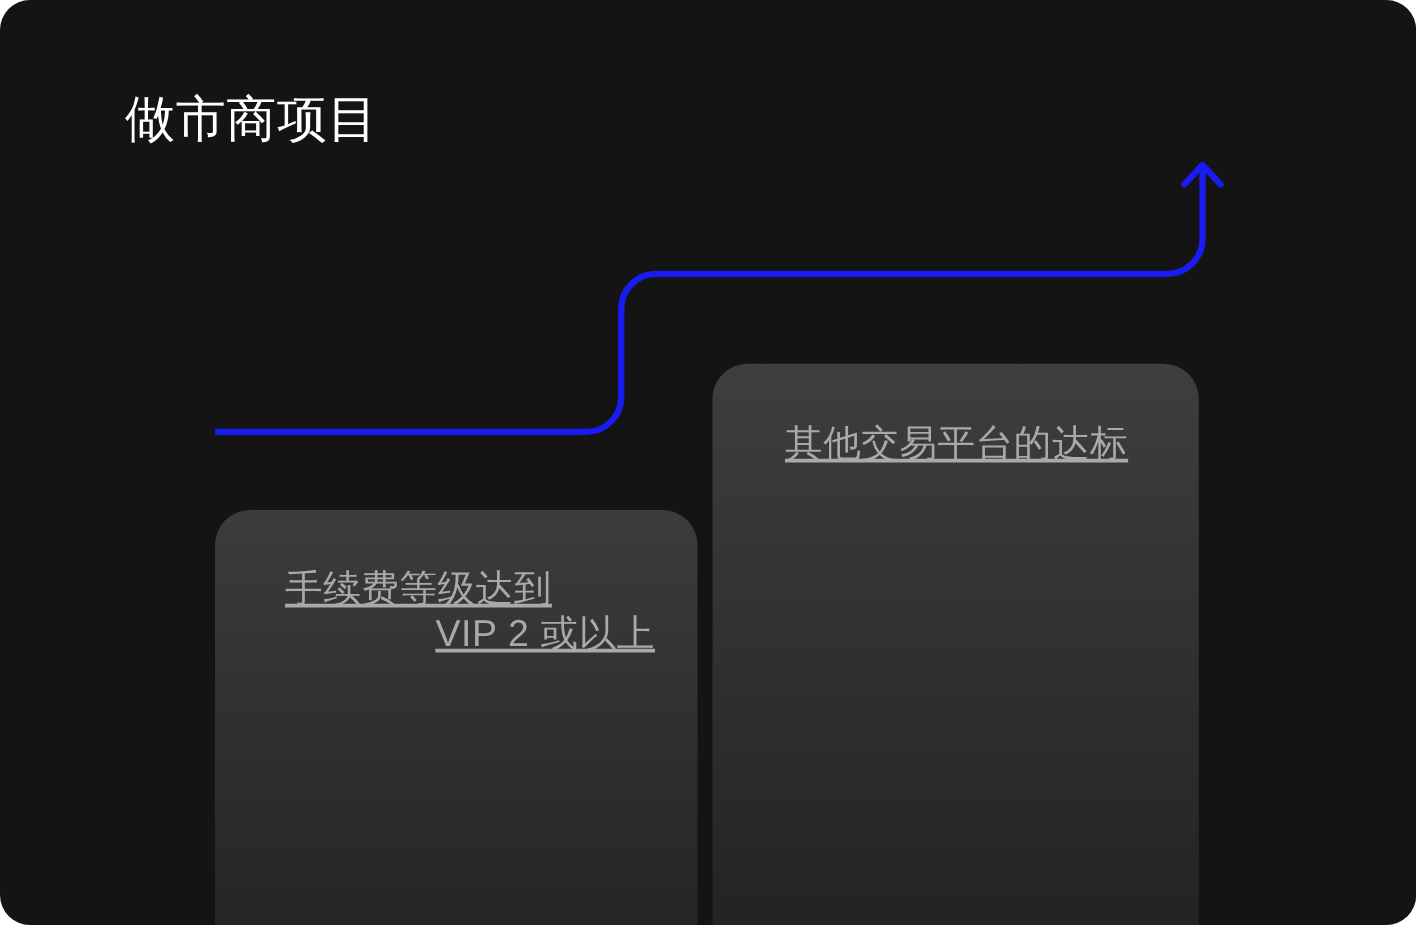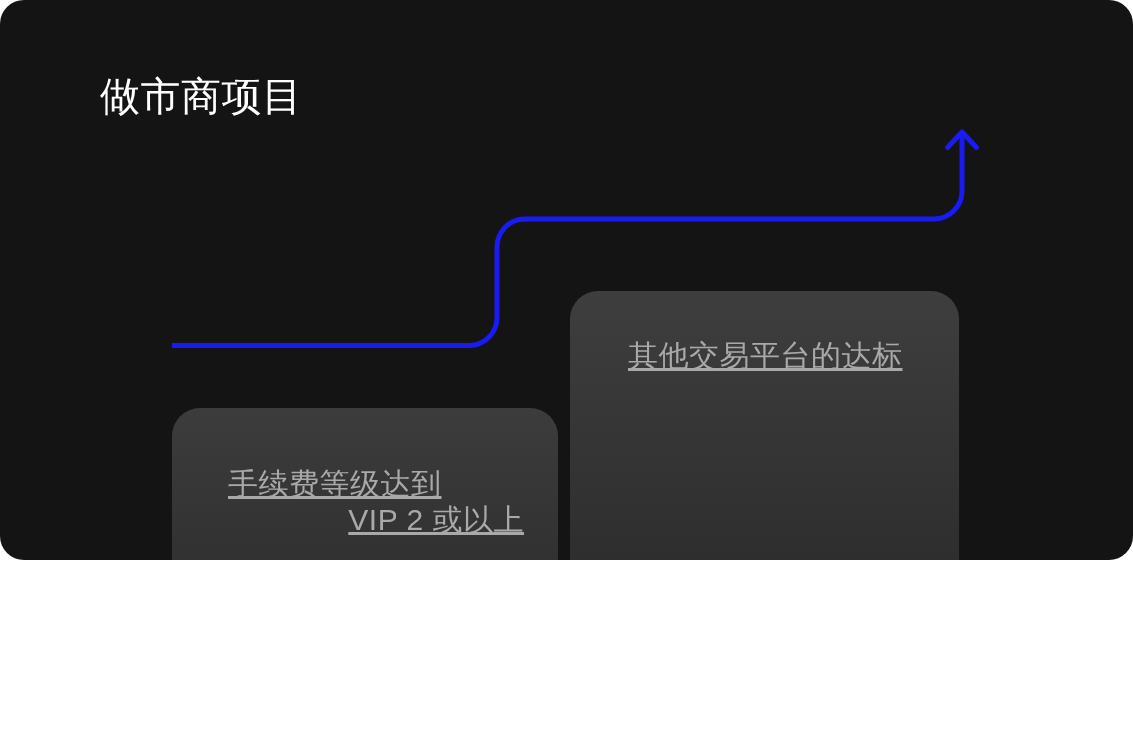--- a/index.html
+++ b/index.html
@@ -4,21 +4,21 @@
 <style>
   html, body {
     margin: 0;
     padding: 0;
     background: #ffffff;
     font-family: "Liberation Sans", "DejaVu Sans", sans-serif;
   }
   .stage {
     position: relative;
     width: 1133px;
-    height: 560px;
+    height: 740px;
   }
   .panel {
     position: absolute;
     inset: 0;
     background: #141414;
     border-radius: 24px;
     overflow: hidden;
   }
   .page-title {
     position: absolute;
@@ -58,21 +58,21 @@
     background: linear-gradient(180deg, #3e3e3e 0%, #222222 95%);
   }
   .card-text {
     font-size: 30px;
     line-height: 36px;
     font-weight: 400;
     letter-spacing: 0.5px;
     color: #a9a9a9;
     text-decoration: underline;
   }
-  .card--left .card-text  { margin: 58px 34px 0 56px; }
+  .card--left .card-text  { margin: 46px 34px 0 56px; }
   .card--right .card-text { margin: 47px 34px 0 58px; }
   .card-line { white-space: nowrap; }
   .card-line--indent { text-indent: 8px; text-align: right; }
 </style>
 </head>
 <body>
 
 <div class="stage">
   <div class="panel">
 

